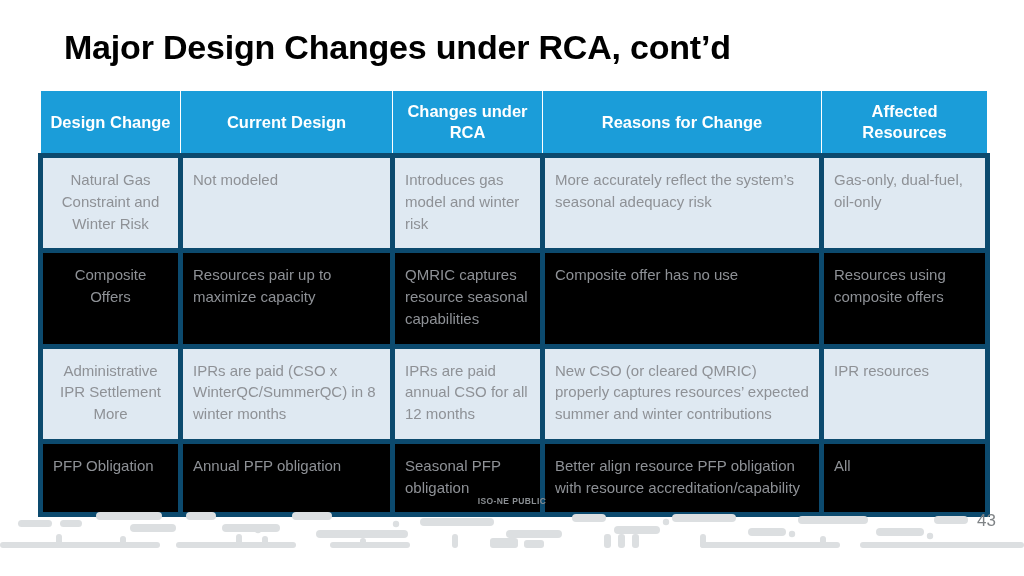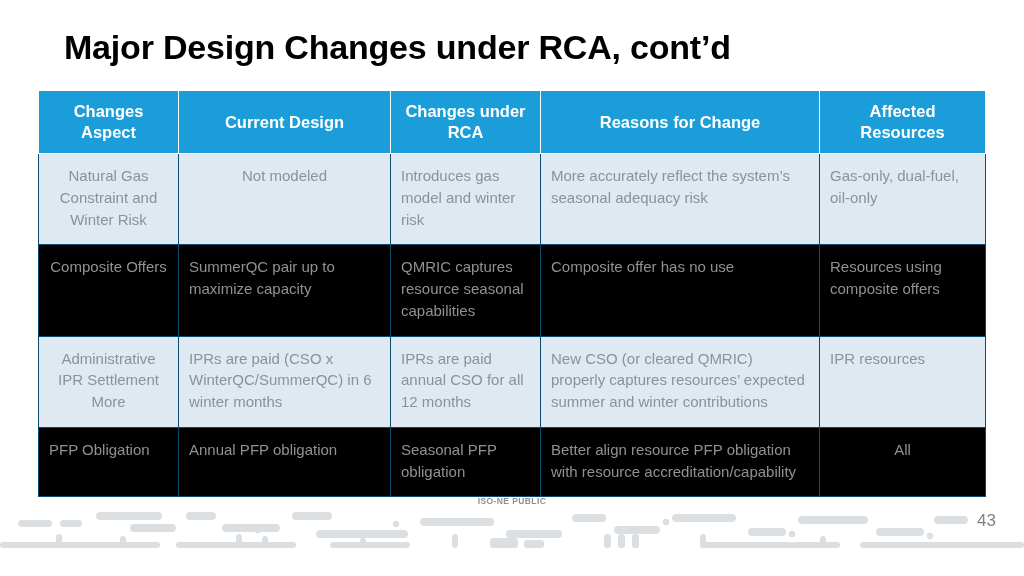--- a/index.html
+++ b/index.html
@@ -48,34 +48,33 @@
     padding: 10px 8px;
     border: 1px solid #ffffff;
     line-height: 1.28;
     height: 36px;
   }
   table.main-table td {
     font-size: 15px;
     color: #8e9196;
     vertical-align: top;
     padding: 11px 10px 14px 10px;
-    border: 1px solid #0c4a6e;
+    border: 5px solid #0c4a6e;
     line-height: 1.45;
   }
   tr.row-shade td {
     background: #dfe9f2;
   }
   tr.row-plain td {
     background: #000000;
   }
   td.c0 {
     text-align: center;
   }
   td.center-all {
-    text-align: center;
   }
   
   col.col0 { width: 140px; }
   col.col1 { width: 212px; }
   col.col2 { width: 150px; }
   col.col3 { width: 279px; }
   col.col4 { width: 166px; }
 
   
   .footer-band {
@@ -116,45 +115,45 @@
   <table class="main-table">
     <colgroup>
       <col class="col0">
       <col class="col1">
       <col class="col2">
       <col class="col3">
       <col class="col4">
     </colgroup>
     <thead>
       <tr>
-        <th>Changes Aspect</th>
+        <th>Design Change</th>
         <th>Current Design</th>
         <th>Changes under RCA</th>
         <th>Reasons for Change</th>
         <th>Affected Resources</th>
       </tr>
     </thead>
     <tbody>
       <tr class="row-shade">
         <td class="c0">Natural Gas Constraint and Winter Risk</td>
         <td class="center-all">Not modeled</td>
         <td>Introduces gas model and winter risk</td>
         <td>More accurately reflect the system’s seasonal adequacy risk</td>
         <td>Gas-only, dual-fuel, oil-only</td>
       </tr>
       <tr class="row-plain">
         <td class="c0">Composite Offers</td>
-        <td>SummerQC pair up to maximize capacity</td>
+        <td>Resources pair up to maximize capacity</td>
         <td>QMRIC captures resource seasonal capabilities</td>
         <td>Composite offer has no use</td>
         <td>Resources using composite offers</td>
       </tr>
       <tr class="row-shade">
         <td class="c0">Administrative IPR Settlement More</td>
-        <td>IPRs are paid (CSO x WinterQC/SummerQC) in 6 winter months</td>
+        <td>IPRs are paid (CSO x WinterQC/SummerQC) in 8 winter months</td>
         <td>IPRs are paid annual CSO for all 12 months</td>
         <td>New CSO (or cleared QMRIC) properly captures resources’ expected summer and winter contributions</td>
         <td>IPR resources</td>
       </tr>
       <tr class="row-plain">
         <td>PFP Obligation</td>
         <td>Annual PFP obligation</td>
         <td>Seasonal PFP obligation</td>
         <td>Better align resource PFP obligation with resource accreditation/capability</td>
         <td class="center-all">All</td>

